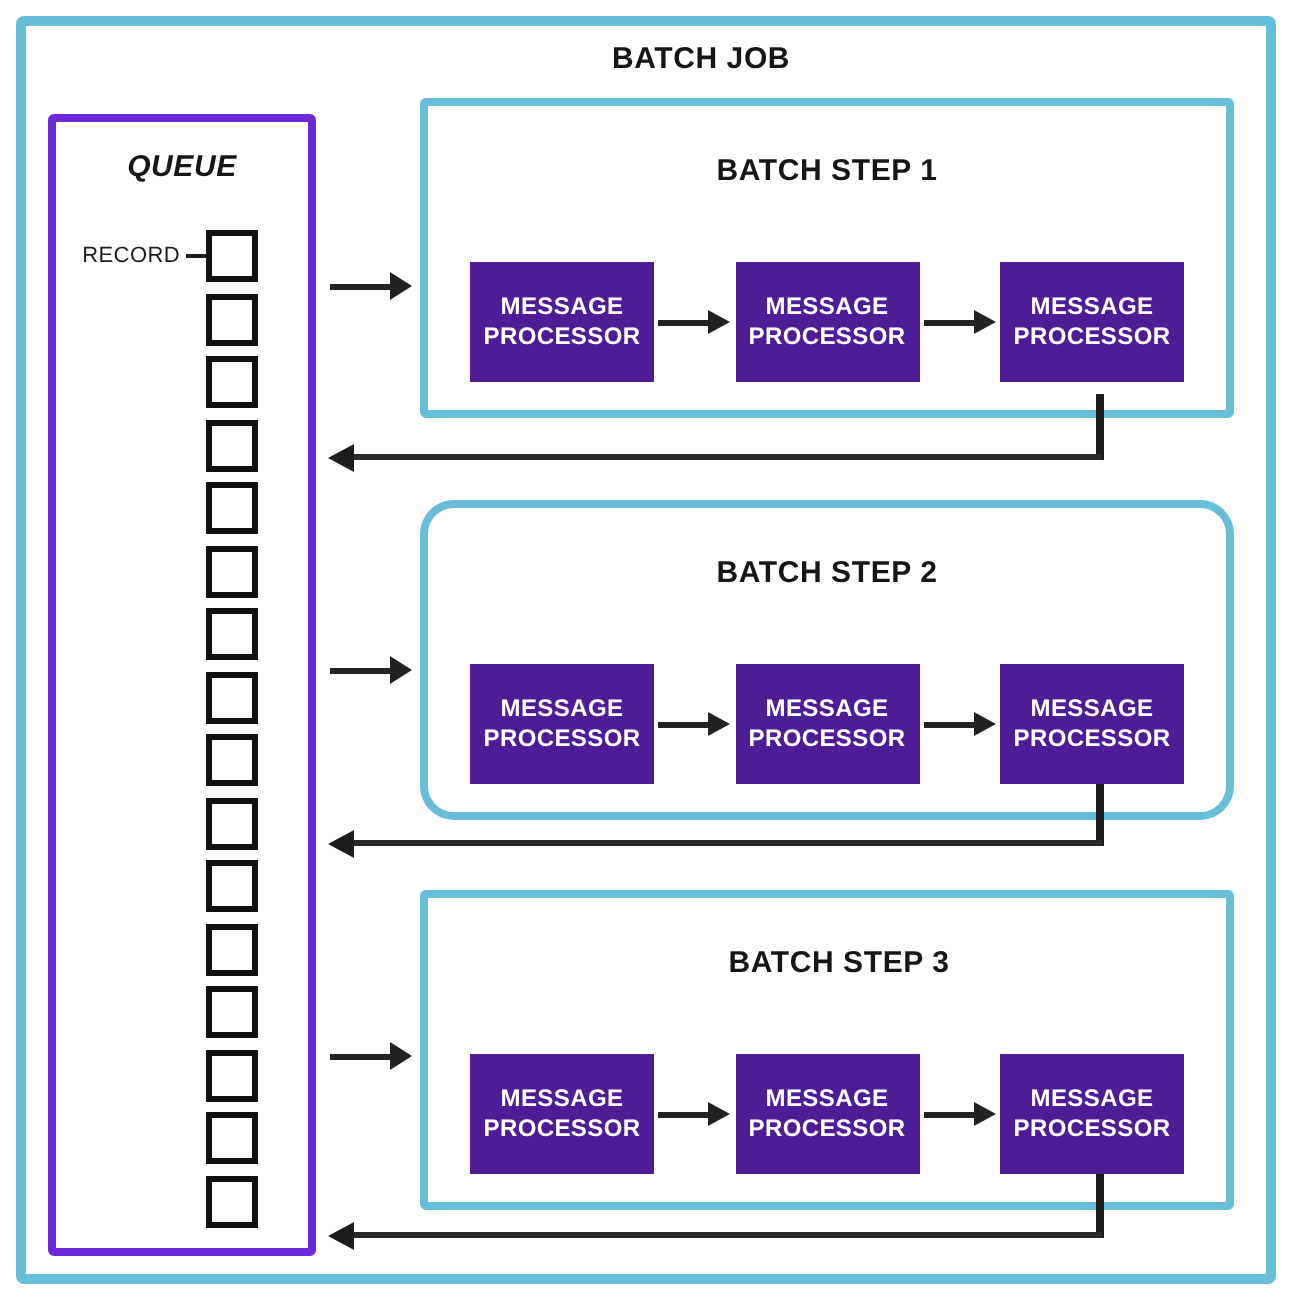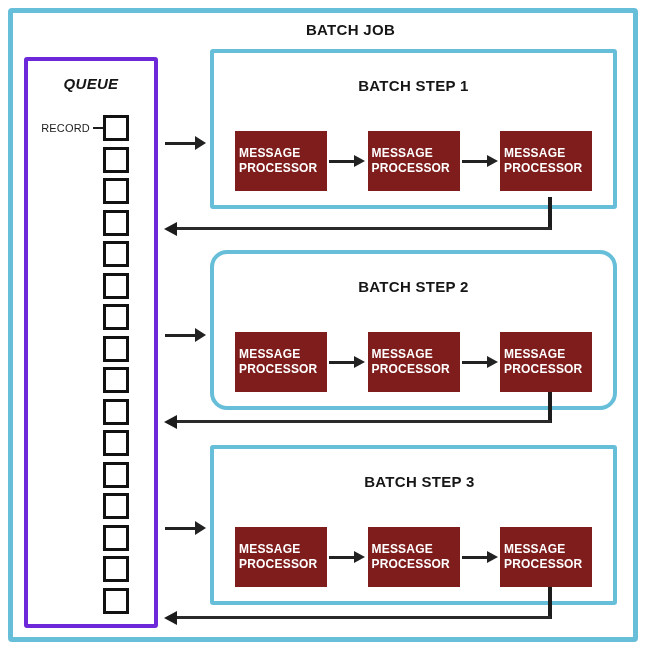--- a/index.html
+++ b/index.html
@@ -71,24 +71,24 @@
     font-size:15px;font-weight:bold;color:#161616;
     letter-spacing:.3px;
   }
   .mp-row{
     position:absolute;left:0;right:0;top:78px;
     display:flex;align-items:center;
     padding:0 21px;
   }
   .mp{
     width:92px;height:60px;flex:0 0 92px;
-    background:#7f1d1d;
+    background:#4c1d95;
     color:#ffffff;font-size:12px;font-weight:bold;line-height:15px;
     display:flex;align-items:center;justify-content:center;
-    letter-spacing:.2px;
+    text-align:center;letter-spacing:.2px;
     box-sizing:border-box;padding:0 4px;
   }
   .harrow{flex:1;display:flex;align-items:center;justify-content:center;}
   .hline{width:25px;height:3px;background:#222222;display:inline-block;}
   .hhead{
     width:0;height:0;display:inline-block;
     border-left:11px solid #222222;
     border-top:6px solid transparent;
     border-bottom:6px solid transparent;
   }

